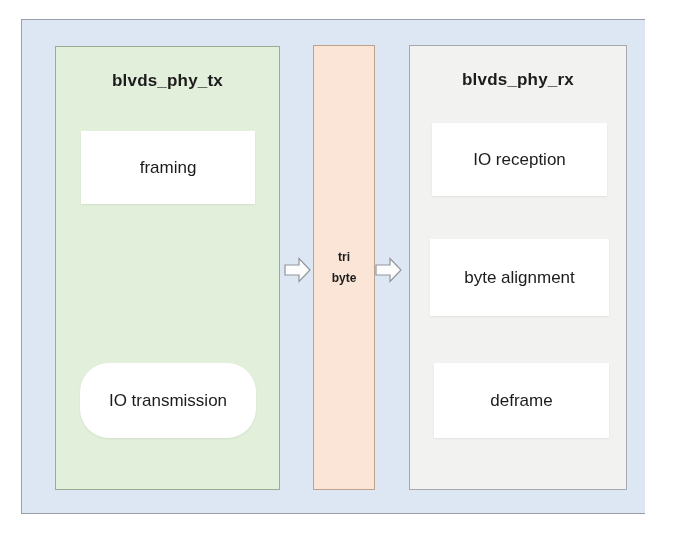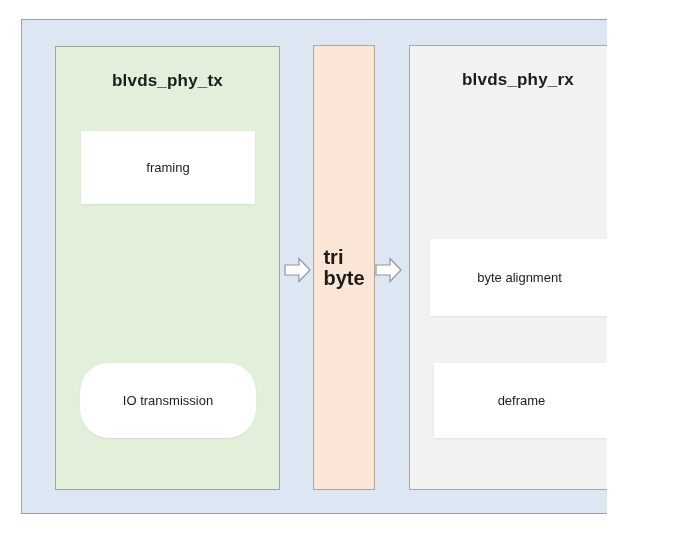--- a/index.html
+++ b/index.html
@@ -4,20 +4,21 @@
 <style>
   html, body { margin: 0; padding: 0; background: #ffffff; }
   .canvas {
     position: relative;
     width: 607px;
     height: 538px;
     background: #ffffff;
     font-family: "Liberation Sans", sans-serif;
     color: #1c1c1c;
     overflow: hidden;
+    padding-left: 38px;
   }
   .outer {
     position: absolute;
     left: 21px; top: 19px;
     width: 644px; height: 495px;
     background: #dce7f3;
     border: 1.5px solid #9aa0a8;
     box-sizing: border-box;
   }
   .block {
@@ -54,31 +55,31 @@
     font-size: 17px;
     font-weight: 600;
     letter-spacing: 0.2px;
   }
   .whitebox {
     position: absolute;
     background: #ffffff;
     display: flex;
     align-items: center;
     justify-content: center;
-    font-size: 13px;
+    font-size: 17px;
     box-shadow: 0 1px 2px rgba(0,0,0,0.07);
   }
   .tx-box1 { left: 25px; top: 84px;  width: 174px; height: 73px; }
   .tx-box2 { left: 24px; top: 316px; width: 176px; height: 75px; border-radius: 29px; }
   .rx-box1 { left: 22px; top: 77px;  width: 175px; height: 73px; }
   .rx-box2 { left: 20px; top: 193px; width: 179px; height: 77px; }
   .rx-box3 { left: 24px; top: 317px; width: 175px; height: 75px; }
   .tri-label {
-    text-align: left;
-    font-size: 20px;
+    text-align: center;
+    font-size: 12px;
     font-weight: 600;
     line-height: 21px;
   }
   .arrow {
     position: absolute;
     width: 27px; height: 26px;
   }
   .arrow-left  { left: 284px; top: 257px; }
   .arrow-right { left: 375px; top: 257px; }
 </style>
@@ -108,20 +109,23 @@
       <div>byte</div>
     </div>
   </div>
 
   <svg class="arrow arrow-right" viewBox="0 0 27 26">
     <path d="M1,8 L15,8 L15,1.5 L26,13 L15,24.5 L15,18 L1,18 Z" fill="#fdfdfd" stroke="#8f959d" stroke-width="1.2" stroke-linejoin="miter"></path>
   </svg>
 
   <div class="block rx-block">
     <div class="block-title">blvds_phy_rx</div>
+    <div class="whitebox rx-box1">
+      <span>IO reception</span>
+    </div>
     <div class="whitebox rx-box2">
       <span>byte alignment</span>
     </div>
     <div class="whitebox rx-box3">
       <span>deframe</span>
     </div>
   </div>
 </div>
 
 </body></html>

